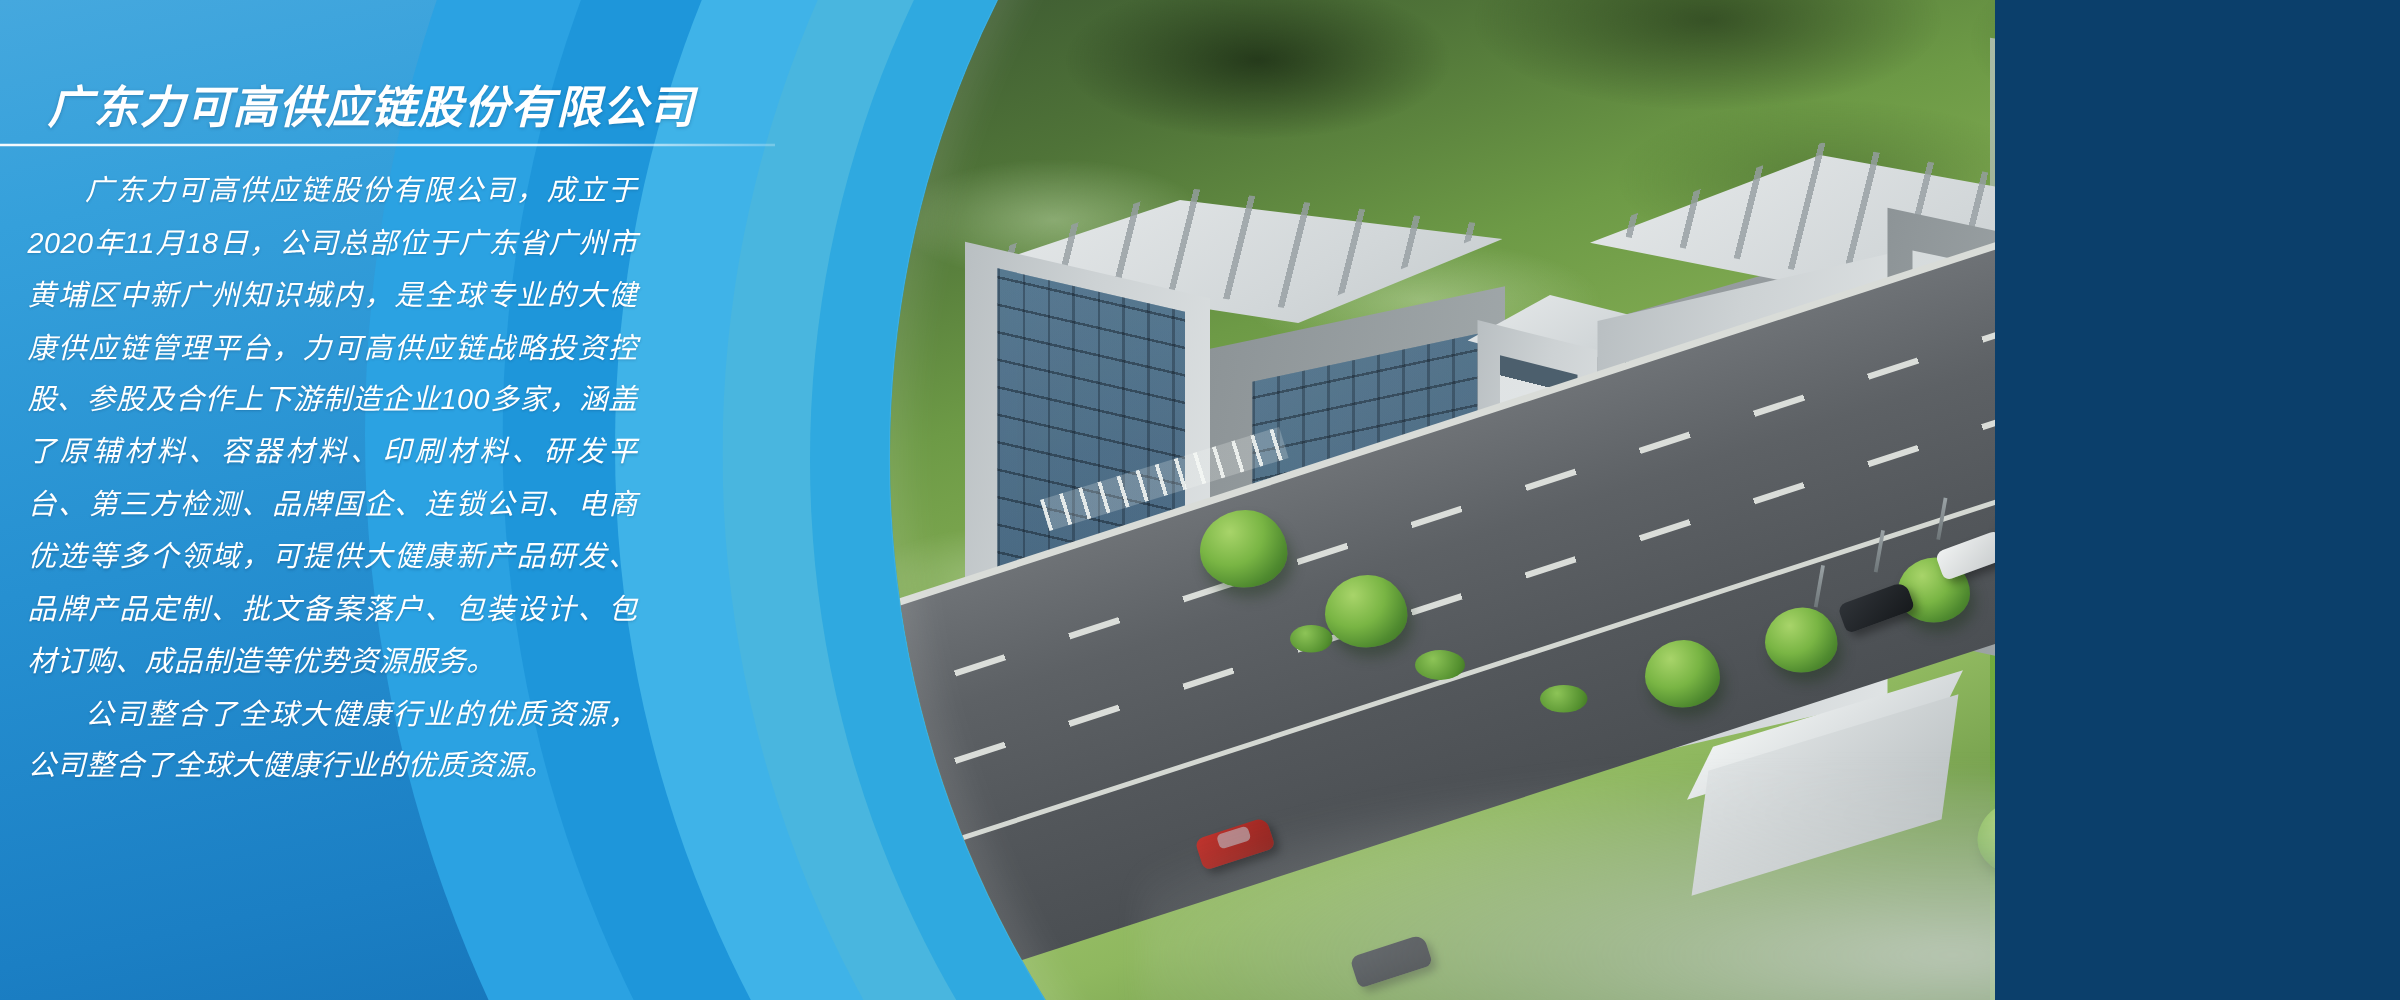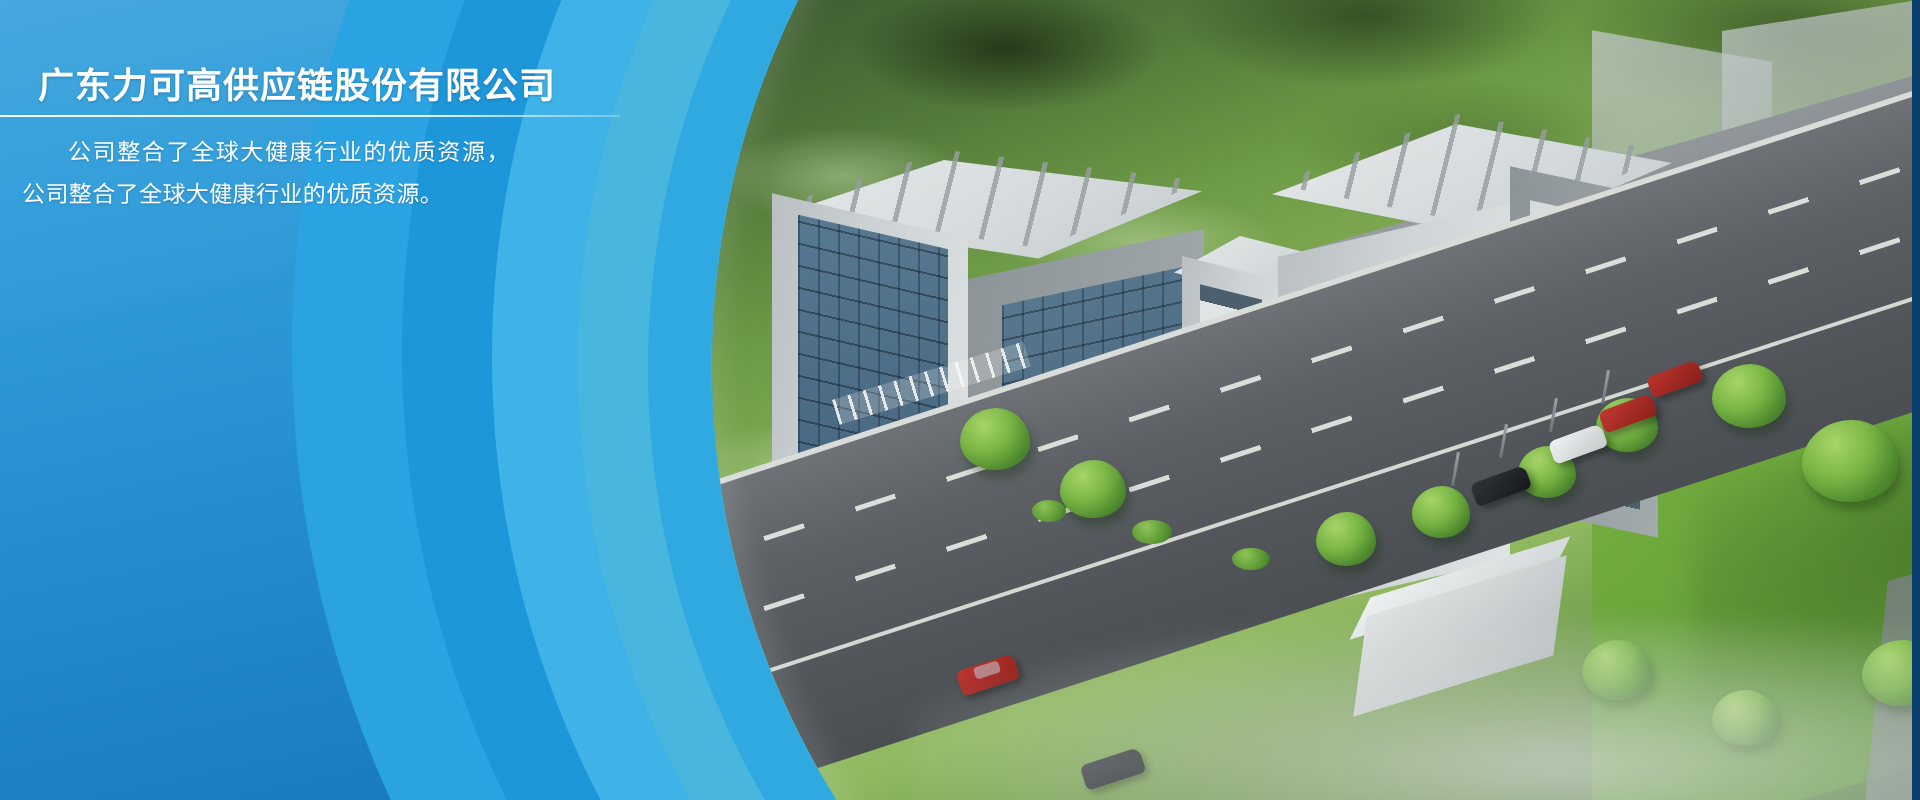--- a/index.html
+++ b/index.html
@@ -3,24 +3,25 @@
 <meta charset="utf-8">
 <title>广东力可高供应链股份有限公司</title>
 <style>
   html, body {
     margin: 0;
     padding: 0;
     background: #0b3f6b;
   }
   .stage {
     position: relative;
-    width: 1912px;
+    width: 1596px;
     height: 800px;
     overflow: hidden;
     font-family: "Liberation Sans", "DejaVu Sans", sans-serif;
+    font-style: italic;
   }
 
   
   .bg-base {
     position: absolute;
     inset: 0;
     background: linear-gradient(168deg, #45a8de 0%, #35a0db 16%, #2690d1 42%, #1b7fc4 68%, #1470b4 88%, #1168a9 100%);
   }
 
   
@@ -505,17 +506,18 @@
 
       <div class="road-fog"></div>
     </div>
     <div class="disc-feather"></div>
   </div>
 
   <div class="panel">
     <div class="title">广东力可高供应链股份有限公司</div>
     <div class="divider"></div>
     <div class="body-copy">
+      <p>广东力可高供应链股份有限公司，成立于2020年11月18日，公司总部位于广东省广州市黄埔区中新广州知识城内，是全球专业的大健康供应链管理平台，力可高供应链战略投资控股、参股及合作上下游制造企业100多家，涵盖了原辅材料、容器材料、印刷材料、研发平台、第三方检测、品牌国企、连锁公司、电商优选等多个领域，可提供大健康新产品研发、品牌产品定制、批文备案落户、包装设计、包材订购、成品制造等优势资源服务。</p>
       <p>公司整合了全球大健康行业的优质资源，公司整合了全球大健康行业的优质资源。</p>
     </div>
   </div>
 
 </div>
 
 </body></html>

